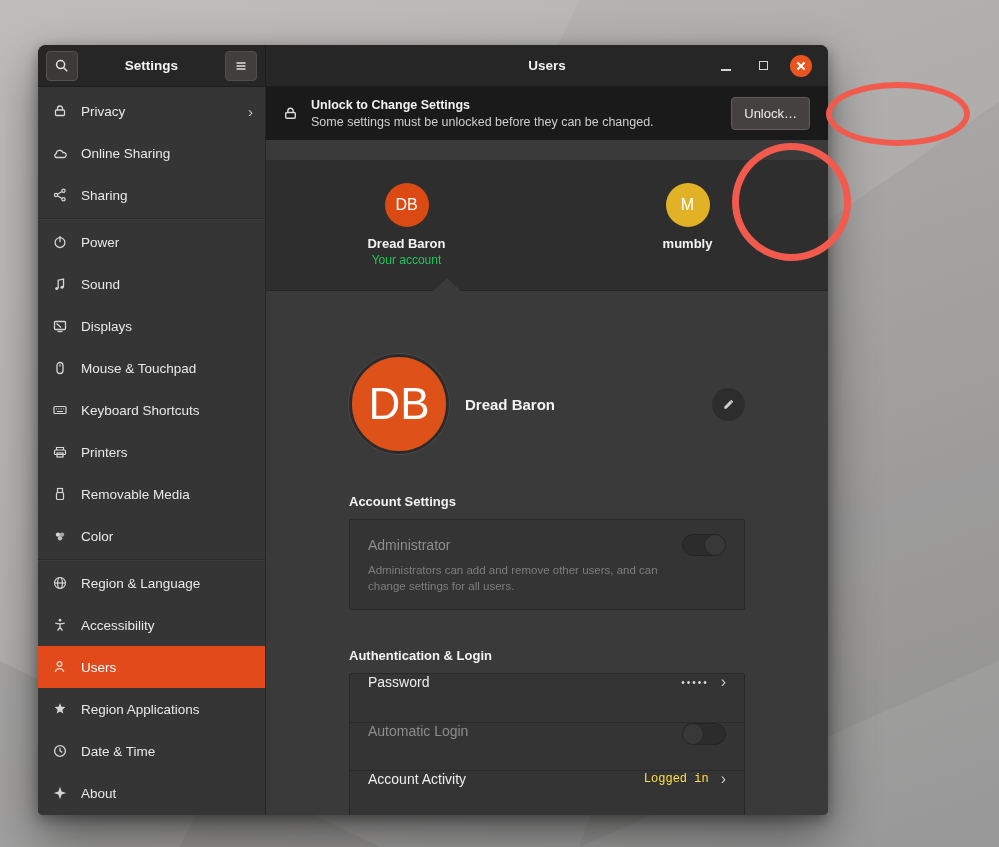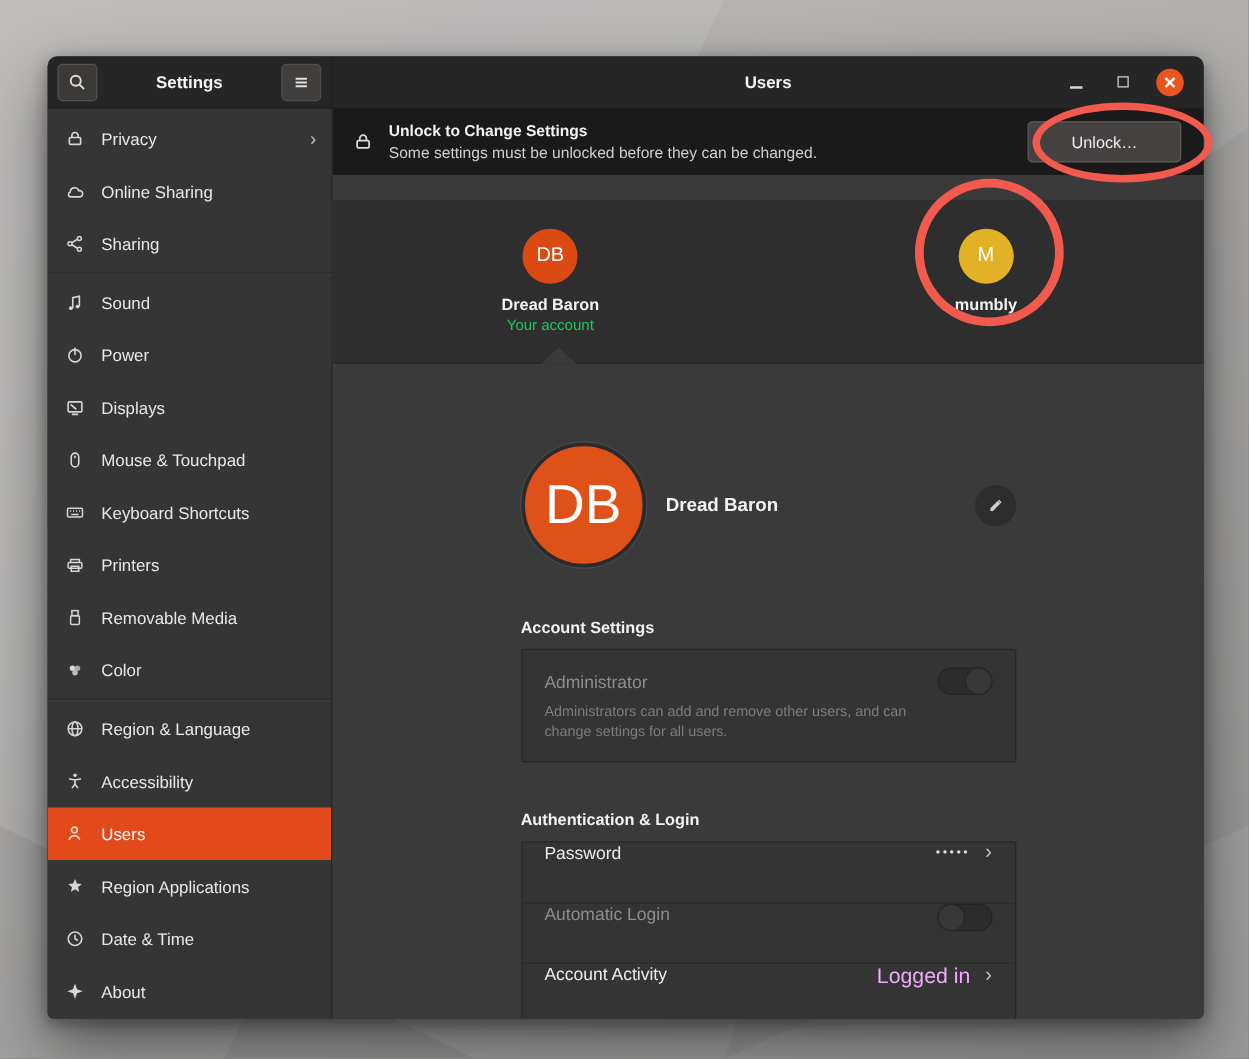--- a/index.html
+++ b/index.html
@@ -9,21 +9,21 @@
     font-family:"Liberation Sans",sans-serif;
     -webkit-font-smoothing:antialiased;
   }
   .wp-shape{position:absolute;inset:0;pointer-events:none;}
   .wp-1{clip-path:polygon(0 0,58% 0,18% 100%,0 100%);background:rgba(255,255,255,.09);}
   .wp-2{clip-path:polygon(100% 12%,100% 78%,58% 100%,78% 30%);background:rgba(0,0,0,.045);}
   .wp-3{clip-path:polygon(0 78%,38% 100%,0 100%);background:rgba(0,0,0,.06);}
 
   
   .window{
-    position:absolute;left:38px;top:45px;width:925px;height:770px;
+    position:absolute;left:38px;top:45px;width:790px;height:770px;
     border-radius:8px 8px 5px 5px;overflow:hidden;
     box-shadow:0 22px 50px rgba(0,0,0,.45),0 4px 14px rgba(0,0,0,.35);
     display:grid;grid-template-columns:228px 1fr;grid-template-rows:42px 1fr;
     background:#3a3a3a;
   }
   
   .sidebar-header{
     grid-column:1;grid-row:1;background:#262626;border-bottom:1px solid #1c1c1c;
     border-right:1px solid #1c1c1c;display:flex;align-items:center;padding:0 8px;box-sizing:border-box;
   }
@@ -59,21 +59,21 @@
   .chev{color:#c6c6c6;font-size:15px;line-height:1;}
 
   
   .main{grid-column:2;grid-row:2;display:flex;flex-direction:column;background:#3a3a3a;overflow:hidden;gap:20px;}
 
   .banner{background:#1a1a1a;min-height:53px;display:flex;align-items:center;padding:0 18px 0 16px;gap:12px;box-sizing:border-box;}
   .banner-text{line-height:1.35;}
   .banner-title{color:#f2f2f2;font-weight:700;font-size:12.5px;}
   .banner-sub{color:#cfcfcf;font-size:12.5px;}
   .unlock-btn{margin-left:auto;background:#454140;border:1px solid #605c59;border-radius:4px;
-    color:#ededed;font-size:13px;padding:8px 34px;cursor:pointer;font-family:inherit;}
+    color:#ededed;font-size:13px;padding:8px 12px;cursor:pointer;font-family:inherit;}
 
   .carousel{background:#2e2e2e;height:131px;position:relative;display:flex;justify-content:space-around;
     align-items:flex-start;padding-top:23px;box-sizing:border-box;border-bottom:1px solid #272727;}
   .caro-user{display:flex;flex-direction:column;align-items:center;width:180px;cursor:pointer;}
   .avatar-sm{width:44px;height:44px;border-radius:50%;display:flex;align-items:center;justify-content:center;
     color:#fff;font-size:16px;font-weight:400;}
   .av-db{background:#DB4A13;}
   .av-m{background:#E2B226;}
   .caro-name{margin-top:9px;color:#f2f2f2;font-weight:700;font-size:13px;}
   .caro-sub{margin-top:2px;color:#22c55e;font-size:12px;}
@@ -92,21 +92,21 @@
     display:flex;align-items:center;justify-content:center;cursor:pointer;}
 
   .sec-heading{color:#f2f2f2;font-weight:700;font-size:13px;margin-top:38px;}
   .sec-heading.first{margin-top:40px;}
   .card{margin-top:10px;background:#343434;border:1px solid #272727;border-radius:2px;}
   .row{display:flex;align-items:flex-start;padding:0 18px;min-height:48px;box-sizing:border-box;}
   .row + .row{border-top:1px solid #2a2a2a;}
   .row-label{font-size:14px;color:#ececec;}
   .row-label.dim{color:#8d8d8d;}
   .row-right{margin-left:auto;display:flex;align-items:center;gap:12px;}
-  .row-value{color:#f0abfc;font-size:17px;}
+  .row-value{color:#fde047;font-size:12px;font-family:Liberation Mono, monospace;}
   .dots{color:#dedede;font-size:10px;letter-spacing:2px;}
   .chev-r{color:#c3c3c3;font-size:16px;line-height:1;}
 
   .admin-row{display:block;padding:14px 18px 15px;}
   .admin-top{display:flex;align-items:center;justify-content:center;}
   .admin-desc{margin-top:7px;color:#7d7d7d;font-size:11.5px;line-height:1.35;max-width:310px;}
 
   .toggle{width:44px;height:22px;border-radius:11px;background:#2c2c2c;border:1px solid #242424;
     position:relative;box-sizing:border-box;cursor:pointer;flex:0 0 auto;}
   .toggle .knob{position:absolute;top:-1px;width:22px;height:22px;border-radius:50%;
@@ -194,35 +194,35 @@
               <circle cx="11.5" cy="12.3" r="1.6"></circle>
               <path d="M5.5 7.2l4.5-2.8M5.5 8.8l4.5 2.8"></path>
             </svg>
           </span>
         <span class="lbl">Sharing</span>
       </div>
       <div class="side-sep"></div>
       <div class="side-item">
         <span>
             <svg width="16" height="16" viewBox="0 0 16 16" fill="none" stroke="#d6d6d6" stroke-width="1.3">
+              <circle cx="8" cy="8.6" r="4.9"></circle>
+              <path d="M8 2.6v5" stroke-linecap="round"></path>
+            </svg>
+          </span>
+        <span class="lbl">Power</span>
+      </div>
+      <div class="side-item">
+        <span>
+            <svg width="16" height="16" viewBox="0 0 16 16" fill="none" stroke="#d6d6d6" stroke-width="1.3">
               <path d="M6.2 12.5V4.2l5.3-1.2v8.2"></path>
               <circle cx="4.7" cy="12.5" r="1.5" fill="#d6d6d6" stroke="none"></circle>
               <circle cx="10" cy="11.2" r="1.5" fill="#d6d6d6" stroke="none"></circle>
             </svg>
           </span>
         <span class="lbl">Sound</span>
-      </div>
-      <div class="side-item">
-        <span>
-            <svg width="16" height="16" viewBox="0 0 16 16" fill="none" stroke="#d6d6d6" stroke-width="1.3">
-              <circle cx="8" cy="8.6" r="4.9"></circle>
-              <path d="M8 2.6v5" stroke-linecap="round"></path>
-            </svg>
-          </span>
-        <span class="lbl">Power</span>
       </div>
       <div class="side-item">
         <span>
             <svg width="16" height="16" viewBox="0 0 16 16" fill="none" stroke="#d6d6d6" stroke-width="1.3">
               <rect x="2.5" y="3.5" width="11" height="8" rx="1"></rect>
               <path d="M4.5 5.5l4.5 4"></path>
               <path d="M5.5 13.5h5"></path>
             </svg>
           </span>
         <span class="lbl">Displays</span>

